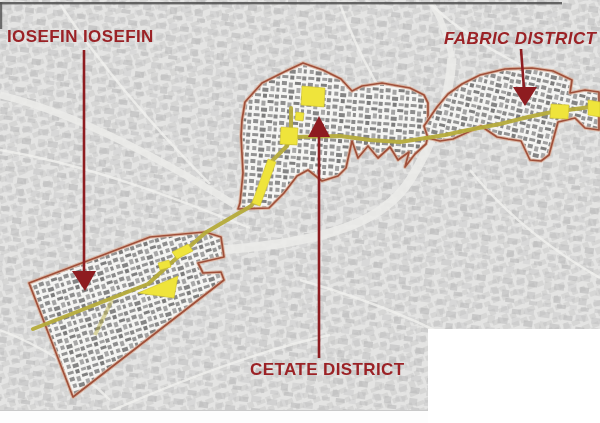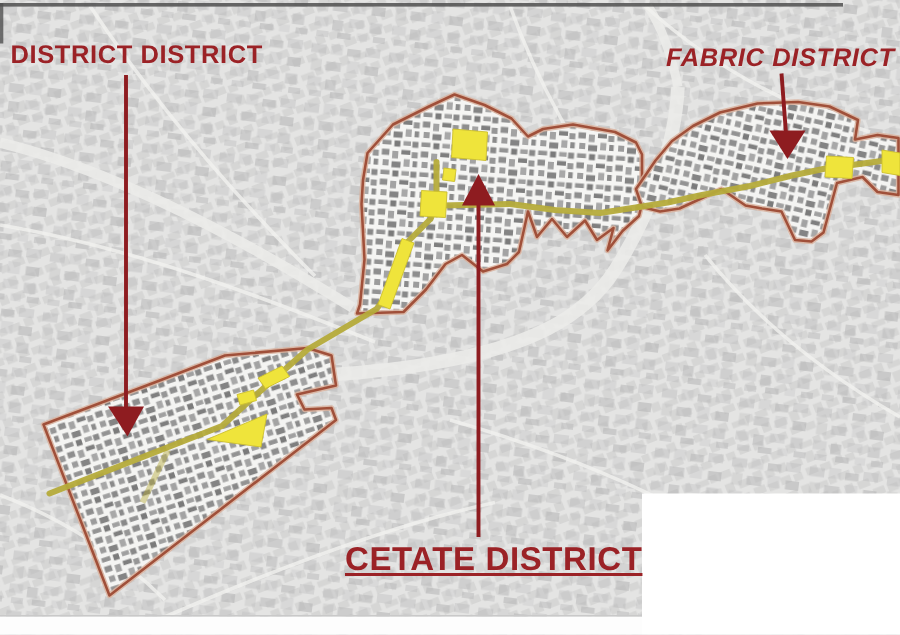--- a/index.html
+++ b/index.html
@@ -18,21 +18,21 @@
   .arrow-line      { stroke:var(--color-arrow,#8e1c20); stroke-width:2.6; fill:none; }
   .arrow-head      { fill:var(--color-arrow,#8e1c20); stroke:none; }
   .street          { fill:none; stroke:#f1f1ef; stroke-width:2.4; opacity:.8; }
   .band            { fill:none; stroke:#ebebe9; opacity:.9; }
   .district-label {
     position:absolute; font-weight:bold; white-space:nowrap;
     color:var(--color-label-text,#9b2226); font-size:17px; letter-spacing:.4px;
   }
   #label-iosefin { left:7px;   top:27px; }
   #label-fabric  { left:444px; top:29px;font-style:italic; }
-  #label-cetate  { left:230px; top:360px; font-size:22px;text-decoration:underline; }
+  #label-cetate  { left:250px; top:360px; font-size:17px; }
 </style>
 </head>
 <body>
 
 <div id="stage">
 
   <svg id="map-svg" width="600" height="423" viewBox="0 0 600 423">
     <defs>
       <pattern id="cityA" width="52" height="40" patternUnits="userSpaceOnUse" patternTransform="rotate(7)">
         <rect width="52" height="40" fill="#e4e4e3"></rect>
@@ -189,16 +189,16 @@
 
     <g>
       <rect x="0" y="411" width="600" height="12" fill="#fdfdfd"></rect>
       <line x1="0" y1="410.5" x2="432" y2="410.5" stroke="#c9c9c9" stroke-width="1"></line>
       <rect x="428" y="329" width="172" height="94" fill="var(--color-cover-box,#ffffff)"></rect>
       <rect x="0" y="2" width="562" height="2.4" fill="#4f4f4f" opacity="0.85"></rect>
       <rect x="0" y="2" width="2.2" height="27" fill="#4f4f4f" opacity="0.8"></rect>
     </g>
   </svg>
 
-  <div class="district-label" id="label-iosefin">DISTRICT DISTRICT</div>
+  <div class="district-label" id="label-iosefin">IOSEFIN IOSEFIN</div>
   <div class="district-label" id="label-fabric">FABRIC DISTRICT</div>
   <div class="district-label" id="label-cetate">CETATE DISTRICT</div>
 </div>
 
 </body></html>

